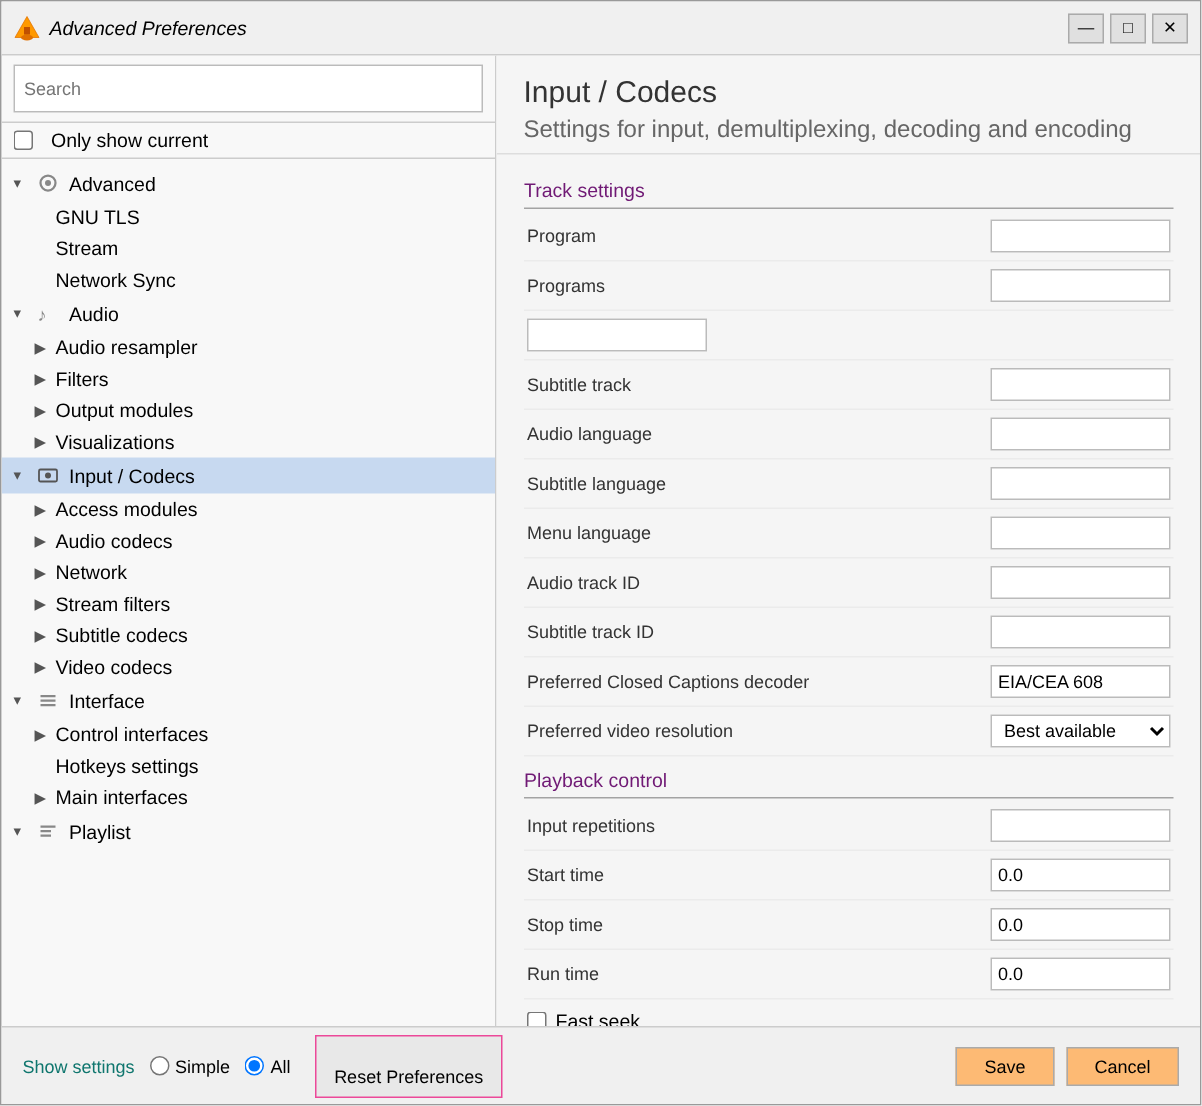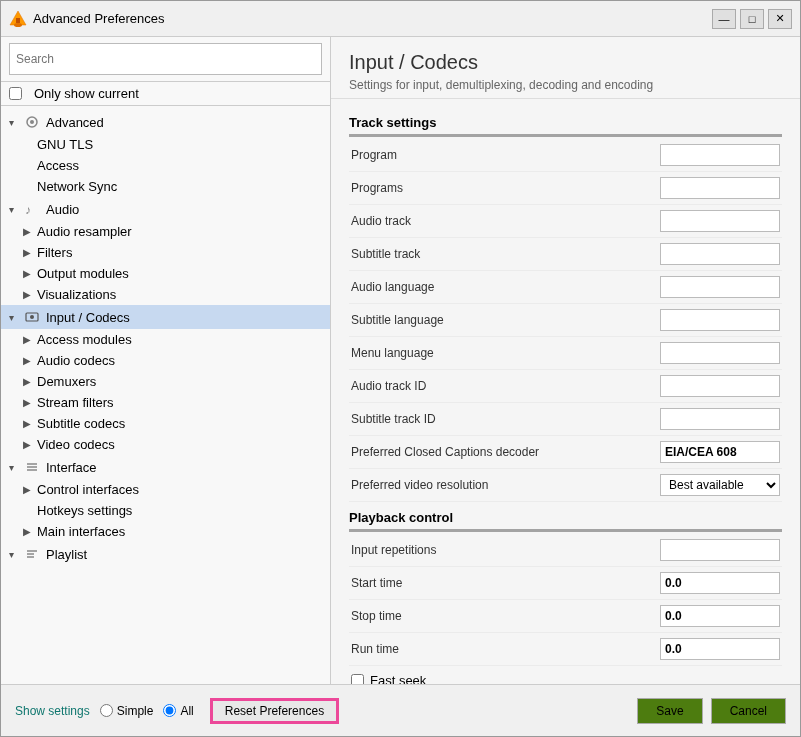--- a/index.html
+++ b/index.html
@@ -33,20 +33,21 @@
     .titlebar-icon {
       width: 18px;
       height: 18px;
       margin-right: 6px;
       flex-shrink: 0;
     }
     .titlebar-title {
       flex: 1;
       font-size: 13px;
       font-weight: normal;
+      font-style: italic;
     }
     .titlebar-buttons {
       display: flex;
       gap: 4px;
     }
     .titlebar-btn {
       width: 24px;
       height: 20px;
       border: 1px solid #aaa;
       background: #e0e0e0;
@@ -140,34 +141,34 @@
       border-bottom: 1px solid #ddd;
       background: #f5f5f5;
     }
     .right-title {
       font-size: 20px;
       font-weight: normal;
       color: #333;
       margin-bottom: 4px;
     }
     .right-subtitle {
-      font-size: 12px;
+      font-size: 16px;
       color: #666;
     }
     .settings-area {
       flex: 1;
       overflow-y: auto;
       padding: 8px 18px;
     }
     .section-header {
       font-size: 13px;
-      font-weight: bold;
-      color: #000000;
+      font-weight: normal;
+      color: #701a75;
       padding: 8px 0 4px 0;
-      border-bottom: 3px solid #a3a3a3;
+      border-bottom: 1px solid #a3a3a3;
       margin-bottom: 2px;
     }
     .setting-row {
       display: flex;
       align-items: center;
       padding: 5px 2px;
       border-bottom: 1px solid #ebebeb;
       min-height: 28px;
     }
     .setting-label {
@@ -178,21 +179,20 @@
     }
     .setting-input {
       width: 120px;
       height: 22px;
       border: 1px solid #bbb;
       background: white;
       font-size: 12px;
       padding: 0 4px;
       text-align: left;
       flex-shrink: 0;
-      font-weight: bold;
     }
     .setting-select {
       width: 120px;
       height: 22px;
       border: 1px solid #bbb;
       background: white;
       font-size: 12px;
       padding: 0 4px;
       flex-shrink: 0;
     }
@@ -228,32 +228,32 @@
       gap: 10px;
       margin-right: 16px;
     }
     .radio-item {
       display: flex;
       align-items: center;
       gap: 4px;
       font-size: 12px;
     }
     .reset-btn {
-      padding: 0 12px;
-      border: 3px solid #ec4899;
+      padding: 20px 12px;
+      border: 1px solid #ec4899;
       background: #e8e8e8;
       cursor: pointer;
       font-size: 12px;
       height: 26px;
     }
     .spacer { flex: 1; }
     .action-btn {
       padding: 4px 18px;
       border: 1px solid #aaa;
-      background: #4d7c0f;
+      background: #fdba74;
       cursor: pointer;
       font-size: 12px;
       height: 26px;
       margin-left: 8px;
     }
 
     
     .tree-container::-webkit-scrollbar,
     .settings-area::-webkit-scrollbar { width: 12px; }
     .tree-container::-webkit-scrollbar-track,
@@ -303,21 +303,21 @@
               </svg>
             </span>
             <span class="node-label">Advanced</span>
           </div>
           <div class="tree-item indent-1">
             <span class="arrow"></span>
             <span class="node-label">GNU TLS</span>
           </div>
           <div class="tree-item indent-1">
             <span class="arrow"></span>
-            <span class="node-label">Access</span>
+            <span class="node-label">Stream</span>
           </div>
           <div class="tree-item indent-1">
             <span class="arrow"></span>
             <span class="node-label">Network Sync</span>
           </div>
           <div class="tree-item indent-0">
             <span class="arrow">▾</span>
             <span class="node-icon">
               <svg width="14" height="14" viewBox="0 0 14 14">
                 <text x="0" y="12" font-size="12" fill="#888">♪</text>
@@ -354,21 +354,21 @@
           <div class="tree-item indent-1">
             <span class="arrow">▶</span>
             <span class="node-label">Access modules</span>
           </div>
           <div class="tree-item indent-1">
             <span class="arrow">▶</span>
             <span class="node-label">Audio codecs</span>
           </div>
           <div class="tree-item indent-1">
             <span class="arrow">▶</span>
-            <span class="node-label">Demuxers</span>
+            <span class="node-label">Network</span>
           </div>
           <div class="tree-item indent-1">
             <span class="arrow">▶</span>
             <span class="node-label">Stream filters</span>
           </div>
           <div class="tree-item indent-1">
             <span class="arrow">▶</span>
             <span class="node-label">Subtitle codecs</span>
           </div>
           <div class="tree-item indent-1">
@@ -422,21 +422,20 @@
       <div class="section-header">Track settings</div>
           <div class="setting-row">
             <span class="setting-label">Program</span>
             <input type="text" class="setting-input" style="">
           </div>
           <div class="setting-row">
             <span class="setting-label">Programs</span>
             <input type="text" class="setting-input" style="">
           </div>
           <div class="setting-row">
-            <span class="setting-label">Audio track</span>
             <input type="text" class="setting-input" style="">
           </div>
           <div class="setting-row">
             <span class="setting-label">Subtitle track</span>
             <input type="text" class="setting-input" style="">
           </div>
           <div class="setting-row">
             <span class="setting-label">Audio language</span>
             <input type="text" class="setting-input" style="">
           </div>

